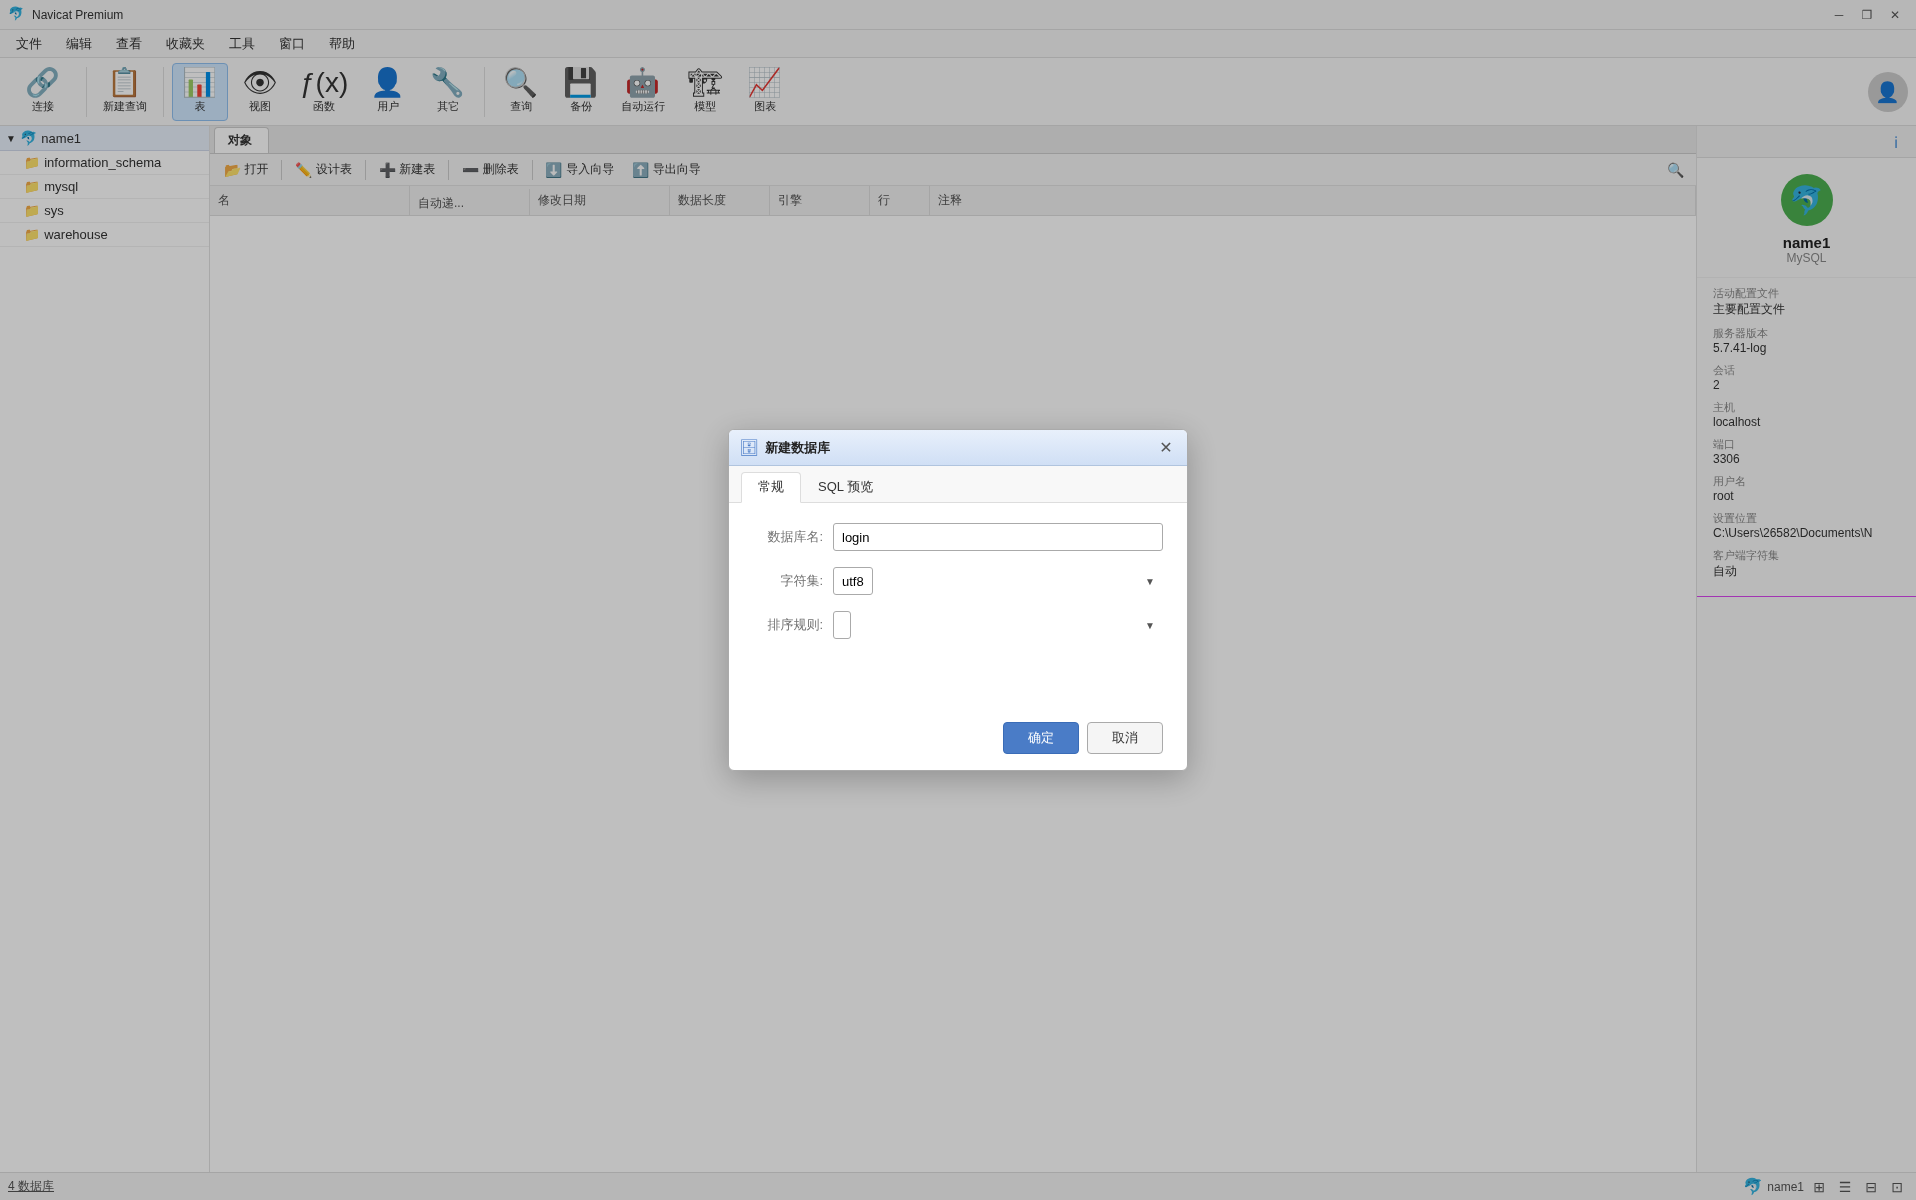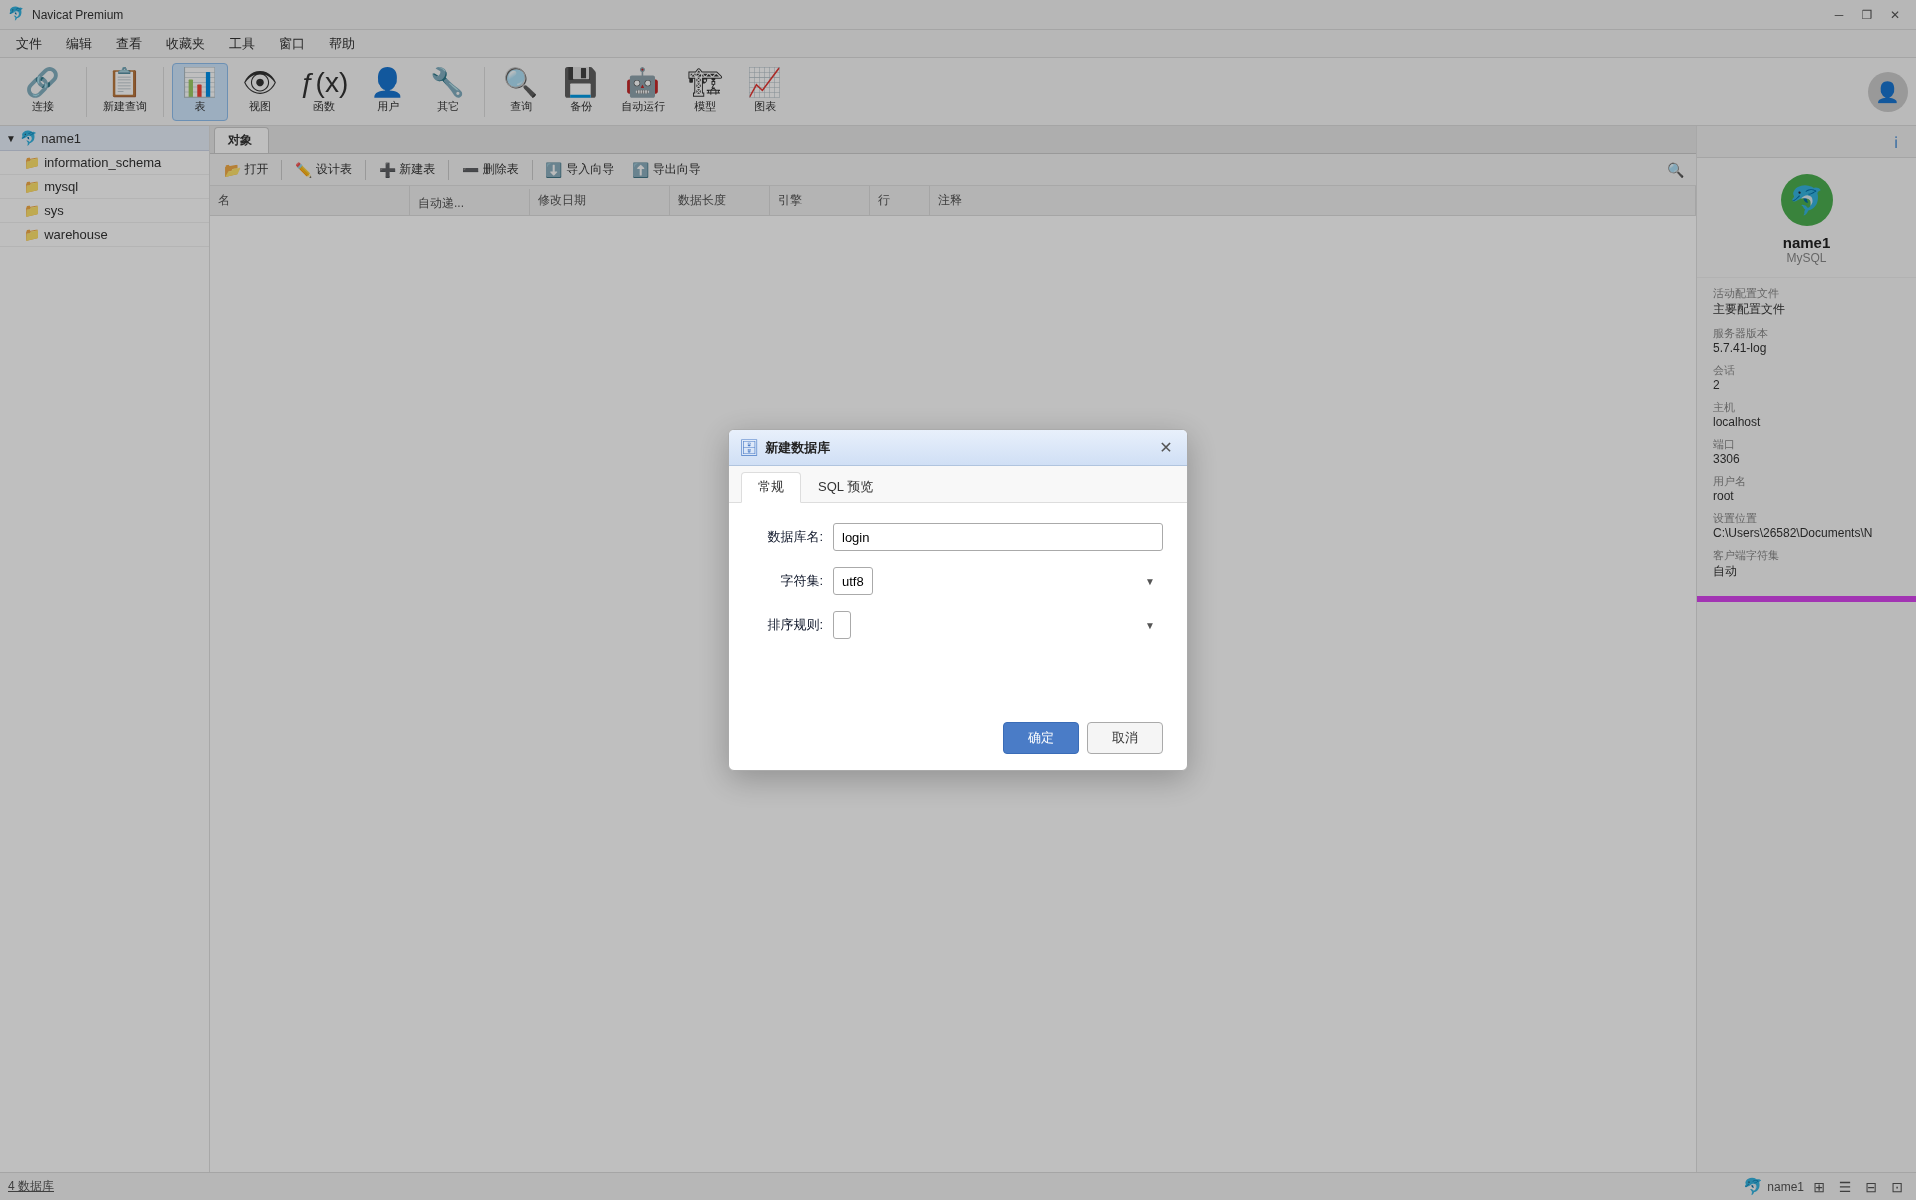--- a/index.html
+++ b/index.html
@@ -224,21 +224,21 @@
       padding: 16px 0 12px;
       border-bottom: 1px solid #eee;
     }
     .profile-avatar {
       width: 52px; height: 52px; border-radius: 50%;
       background: #4CAF50; display: flex; align-items: center; justify-content: center;
       font-size: 28px; color: white; margin-bottom: 8px;
     }
     .profile-name { font-size: 15px; font-weight: bold; color: #222; }
     .profile-sub { font-size: 12px; color: #888; }
-    .right-info-section { padding: 8px 16px; border-bottom: 6px solid #d946ef; }
+    .right-info-section { padding: 8px 16px; border-bottom: 1px solid #d946ef; }
     .right-info-row { margin-bottom: 8px; }
     .right-info-label { font-size: 11px; color: #888; }
     .right-info-value { font-size: 12px; color: #333; }
 
     
     #status-bar {
       height: 28px;
       background: #f5f5f5;
       border-top: 1px solid #ddd;
       display: flex;
@@ -319,21 +319,21 @@
       padding: 20px 24px 12px;
     }
     .form-row {
       display: flex;
       align-items: center;
       margin-bottom: 16px;
     }
     .form-label {
       width: 80px;
       font-size: 13px;
-      color: #0f172a;
+      color: #737373;
       text-align: right;
       padding-right: 10px;
     }
     .form-control {
       flex: 1;
       height: 28px;
       border: 1px solid #aaa;
       border-radius: 3px;
       padding: 0 8px;
       font-size: 13px;

